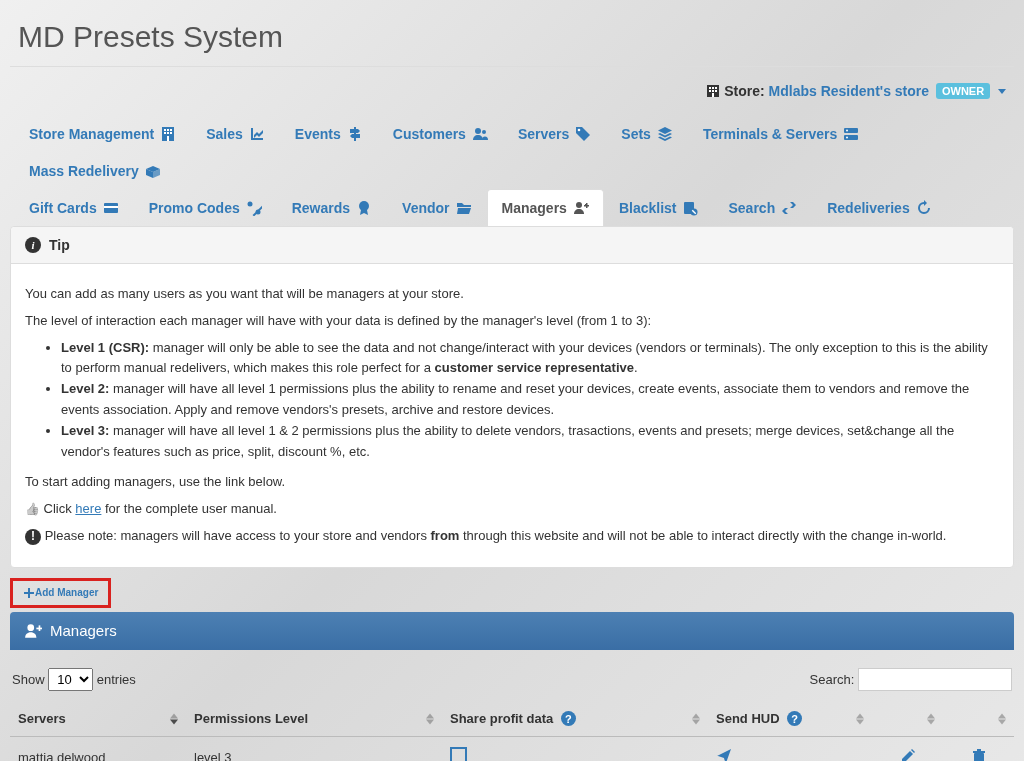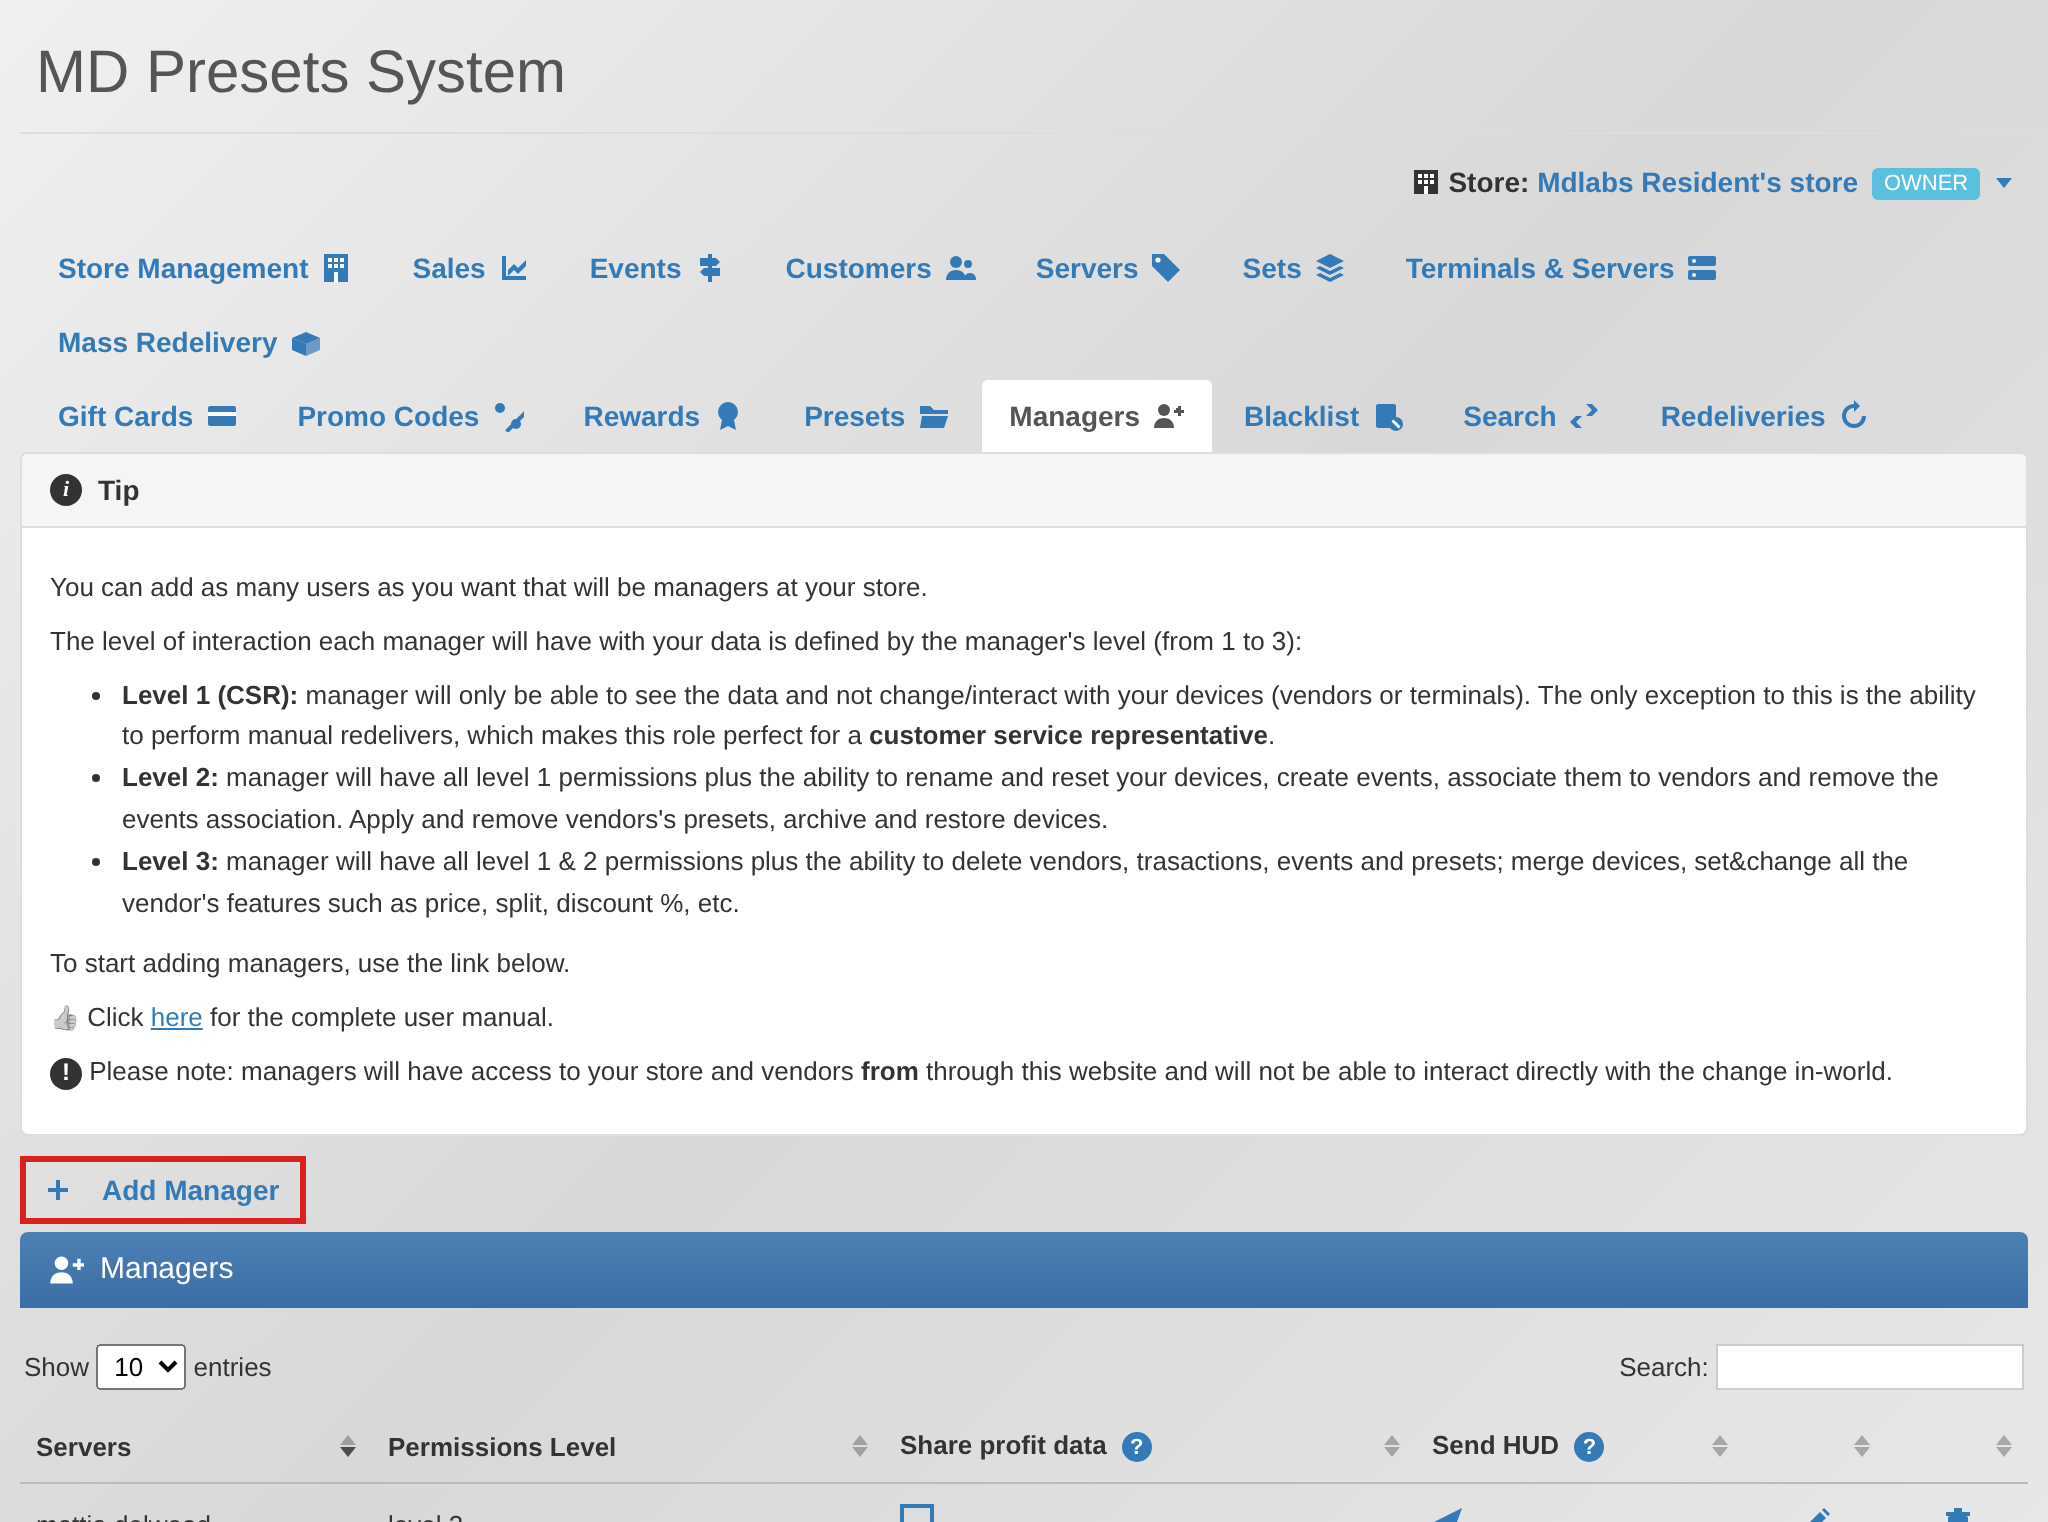--- a/index.html
+++ b/index.html
@@ -28,21 +28,21 @@
   .store-line {
     text-align: right;
     padding: 6px 8px 16px 8px;
     font-size: 14px;
   }
   .store-line a { color: #337ab7; text-decoration: none; font-weight: 700; }
   .owner-badge {
     background: #5bc0de;
     color: #fff;
     font-size: 11px;
-    font-weight: 400;
+    font-weight: 700;
     padding: 2px 6px;
     border-radius: 3px;
     vertical-align: 1px;
     margin-left: 3px;
   }
   .caret-down {
     display: inline-block;
     width: 0; height: 0;
     border-left: 4px solid transparent;
     border-right: 4px solid transparent;
@@ -106,26 +106,26 @@
   .panel .panel-body ul { margin: 6px 0 10px 0; padding-left: 36px; }
   .panel .panel-body p { margin: 6px 0; }
   a { color: #337ab7; }
 
   .add-manager-row {
     padding: 10px 0 4px 0;
   }
   .add-manager-btn {
     display: inline-flex;
     align-items: center;
-    gap: 16px;
+    gap: 0;
     border: 3px solid #d9221f;
     padding: 6px 10px;
     color: #337ab7;
     font-weight: 700;
-    font-size: 14px;
+    font-size: 10px;
     background: transparent;
     cursor: pointer;
   }
 
   .managers-panel-head {
     background: #3a6ea5;
     background: linear-gradient(to bottom, #4d80b3, #3a6ea5);
     color: #fff;
     padding: 10px 14px;
     border-radius: 4px 4px 0 0;
@@ -342,21 +342,21 @@
         </svg>
       </div>
     <div class="tab">
         <span>Rewards</span>
         <svg viewBox="0 0 16 16">
           <circle cx="8" cy="6" r="5"></circle>
           <path d="M5 10l-1 5 4-2 4 2-1-5z"></path>
         </svg>
       </div>
     <div class="tab">
-        <span>Presets</span>
+        <span>Vendor</span>
         <svg viewBox="0 0 16 16">
           <path d="M1 3h5l2 2h7v2H1z"></path>
           <path d="M2 8h13l-2 6H1z"></path>
         </svg>
       </div>
     <div class="tab active">
         <span>Managers</span>
         <svg viewBox="0 0 16 16">
           <circle cx="6" cy="5" r="3"></circle>
           <path d="M1 14c0-3 2-5 5-5s5 2 5 5z"></path>

